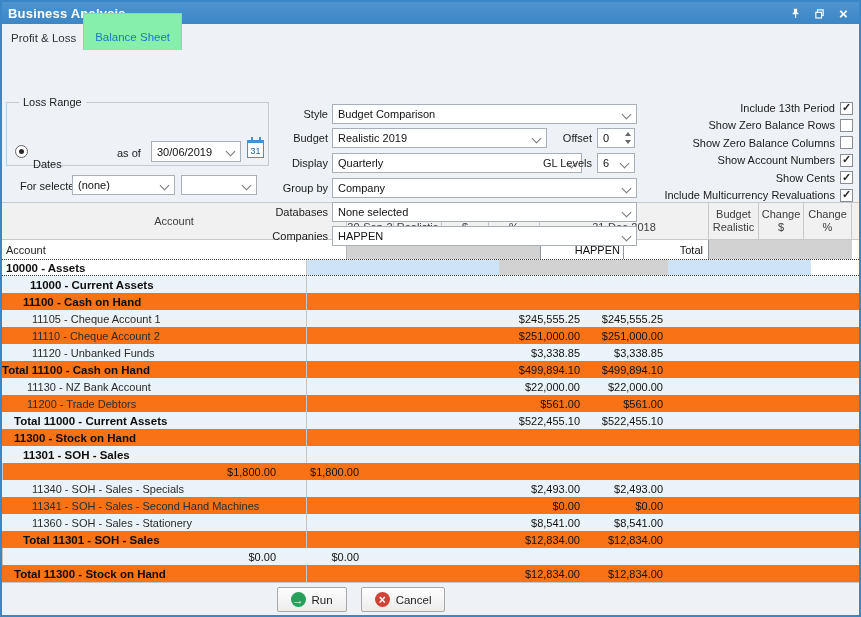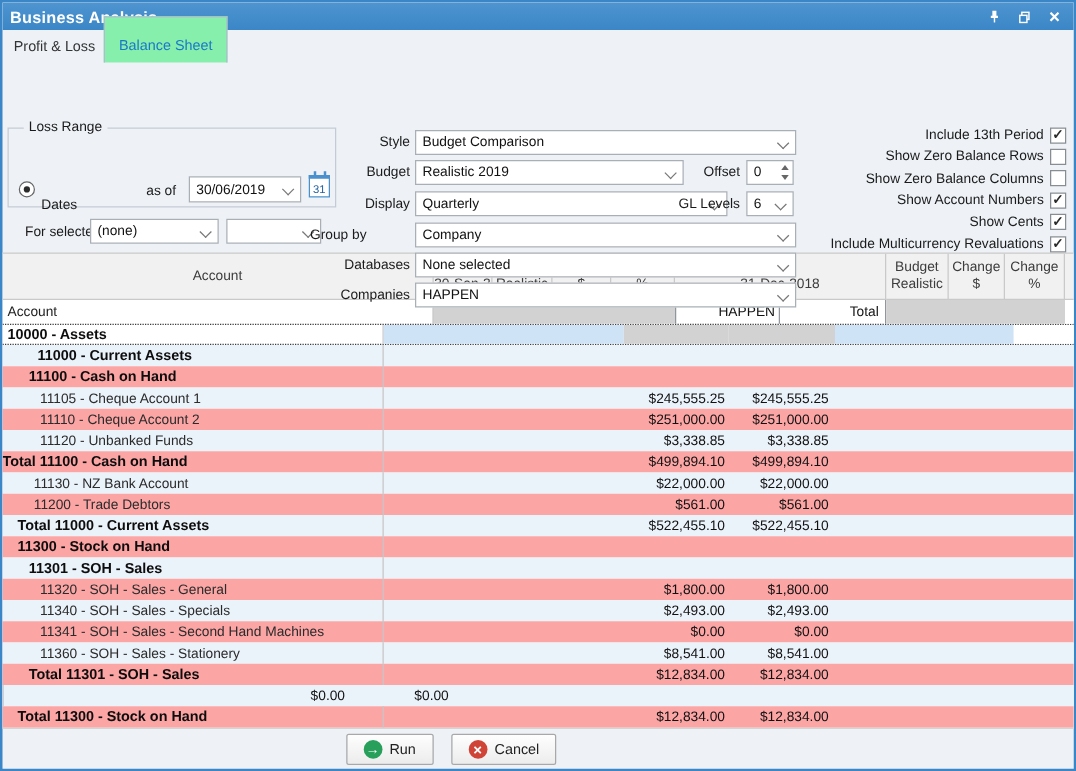--- a/index.html
+++ b/index.html
@@ -68,21 +68,21 @@
   .gband { display:flex; height:19px; background:#fff; font-size:11px; }
   .bcell { box-sizing:border-box; height:19px; display:flex; align-items:center; }
   .b-acc { width:345px; padding-left:4px; border-right:1px solid #b9b9b9; color:#222; }
   .b-gray { background:var(--disabled-fill,#d2d2d2); }
   .b-happen { width:84px; justify-content:flex-end; padding-right:3px; border-left:1px solid #8f969c;
               border-right:1px solid #8f969c; color:#111; }
   .b-total { width:85px; justify-content:flex-end; padding-right:5px; border-right:1px solid #8f969c; color:#111; }
   .b-fill { flex:1; background:#fff; }
 
   .grows { background:#fff; border-bottom:1px solid #c6c6c6; }
-  .grow { display:flex; height:17px; box-sizing:border-box; font-size:11px; background:#fca5a5; }
+  .grow { display:flex; height:17px; box-sizing:border-box; font-size:11px; background:#f97316; }
   .grow.alt { background:var(--row-alt,#eaf2fa); }
   .acell { width:304px; box-sizing:border-box; display:flex; align-items:center; color:#2b2b2b; white-space:nowrap; overflow:hidden; }
   .acell.b { font-weight:bold; color:#0d0d0d; font-size:11.5px; }
   .vwrap { flex:1; display:flex; border-left:1px solid #c6c6c6; }
   .sp1 { width:192px; } .sp2 { width:143px; } .spf { flex:1; }
   .hval { width:84px; box-sizing:border-box; display:flex; align-items:center; justify-content:flex-end; padding-right:3px; color:#111; }
   .tval { width:85px; box-sizing:border-box; display:flex; align-items:center; justify-content:flex-end; padding-right:5px; color:#111; }
   .grow.sel { border-top:1px dotted #3c3c3c; border-bottom:1px dotted #3c3c3c; background:#fff; }
   .grow.sel .sp1, .grow.sel .sp2 { background:var(--selected-fill,#cfe3f6); }
   .grow.sel .hval, .grow.sel .tval { background:var(--disabled-fill,#d2d2d2); }
@@ -178,21 +178,21 @@
     <div class="combo" style="left:330px;top:103px;width:250px;">
       <span>Quarterly</span>
       <span class="chev"></span>
     </div>
     <span class="lab" style="left:535px;top:107px;width:55px;text-align:right;">GL Levels</span>
     <div class="combo" style="left:595px;top:103px;width:38px;">
       <span>6</span>
       <span class="chev"></span>
     </div>
 
-    <span class="lab" style="left:246px;top:132px;width:80px;">Group by</span>
+    <span class="lab" style="left:246px;top:132px;width:80px;text-align:right;">Group by</span>
     <div class="combo" style="left:330px;top:128px;width:305px;">
       <span>Company</span>
       <span class="chev"></span>
     </div>
 
     <span class="lab" style="left:246px;top:156px;width:80px;text-align:right;">Databases</span>
     <div class="combo" style="left:330px;top:152px;width:305px;">
       <span>None selected</span>
       <span class="chev"></span>
     </div>
@@ -375,21 +375,20 @@
           <div class="acell b" style="padding-left: 21px;">11301 - SOH - Sales</div>
           <div class="vwrap">
             <div class="sp1"></div>
             <div class="hval"></div>
             <div class="tval"></div>
             <div class="sp2"></div>
             <div class="spf"></div>
           </div>
         </div>
         <div class="grow">
-          <div class="acell" style="padding-left: 30px;">11320 - SOH - Sales - General</div>
           <div class="vwrap">
             <div class="sp1"></div>
             <div class="hval">$1,800.00</div>
             <div class="tval">$1,800.00</div>
             <div class="sp2"></div>
             <div class="spf"></div>
           </div>
         </div>
         <div class="grow alt">
           <div class="acell" style="padding-left: 30px;">11340 - SOH - Sales - Specials</div>

